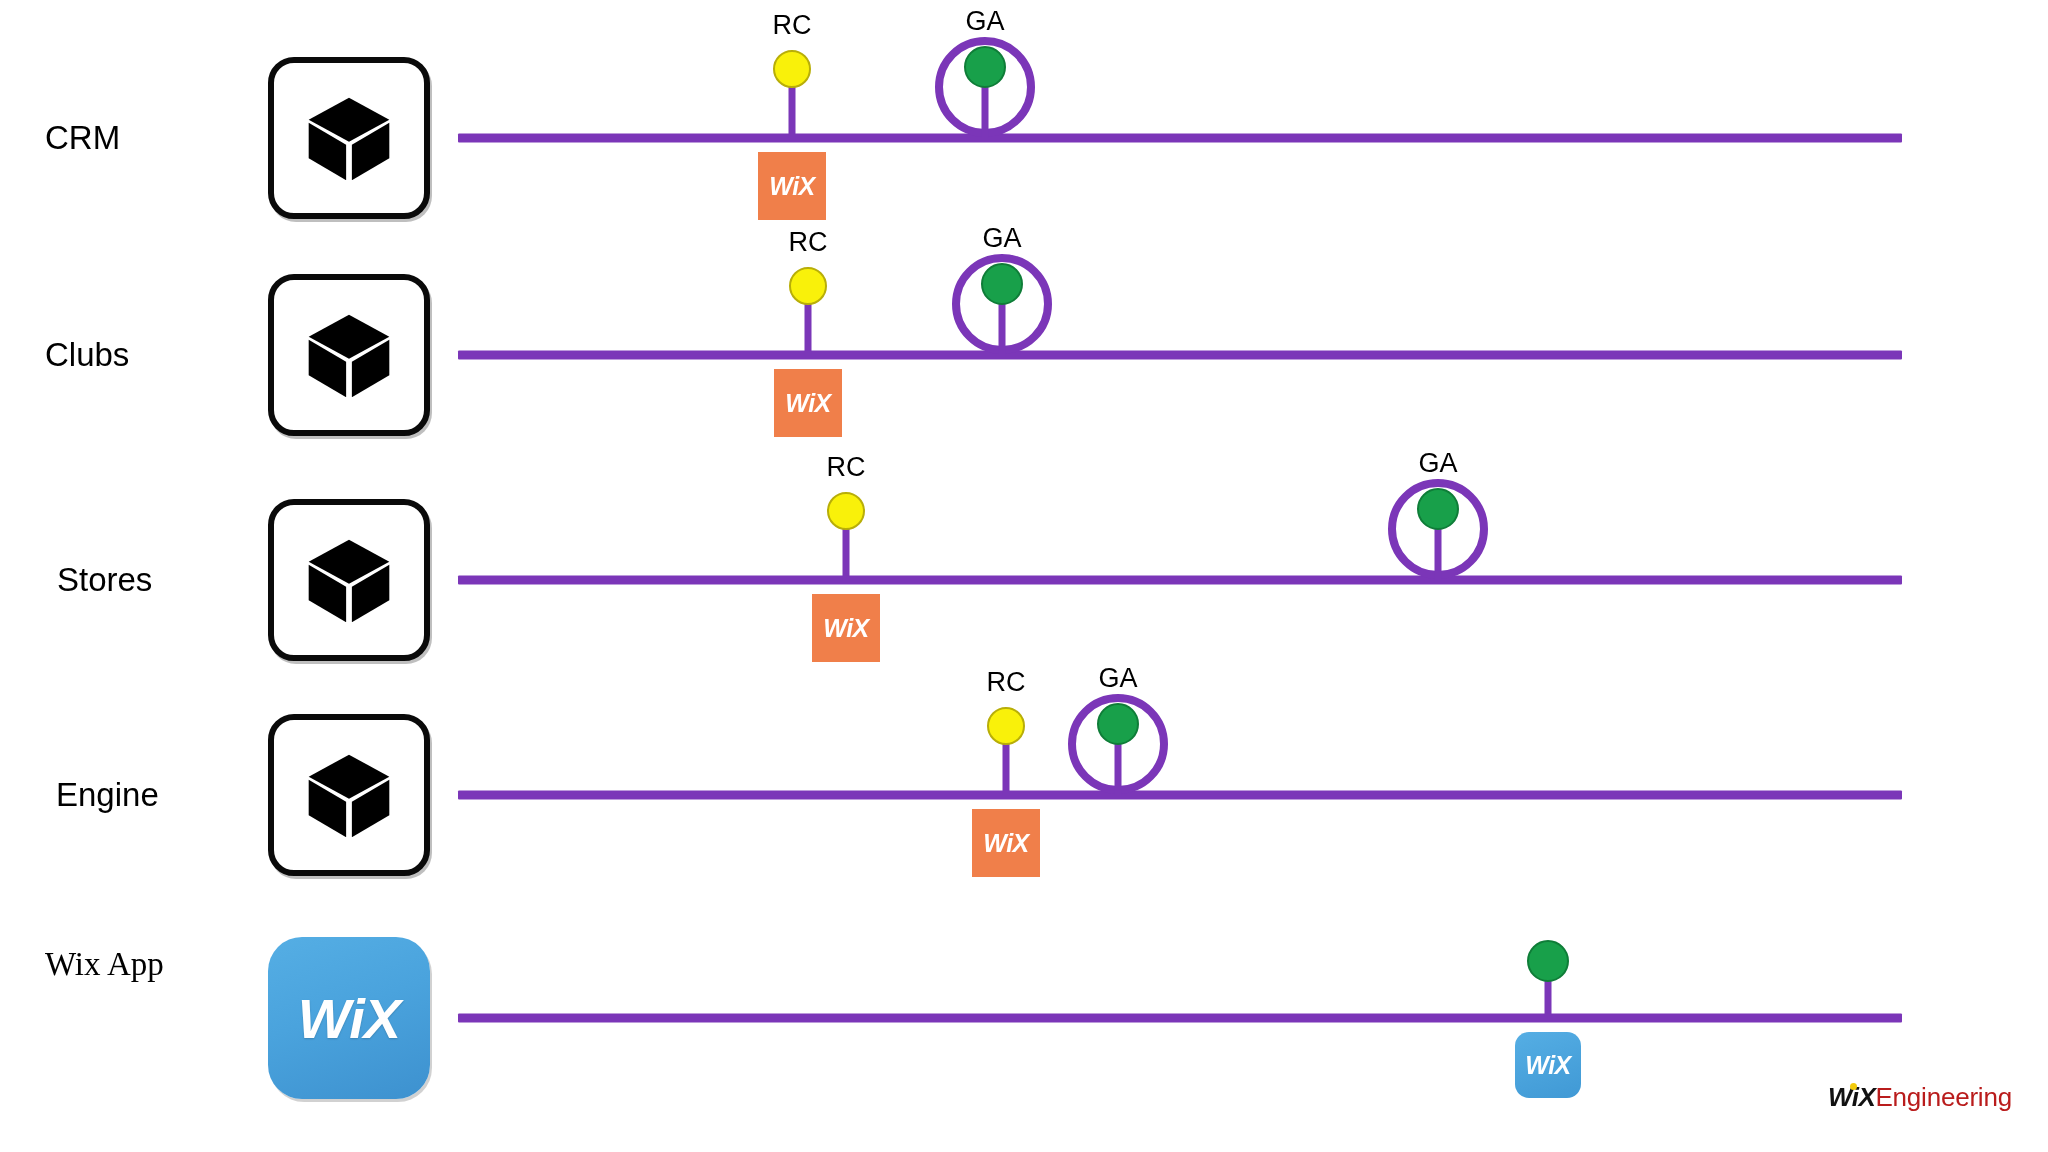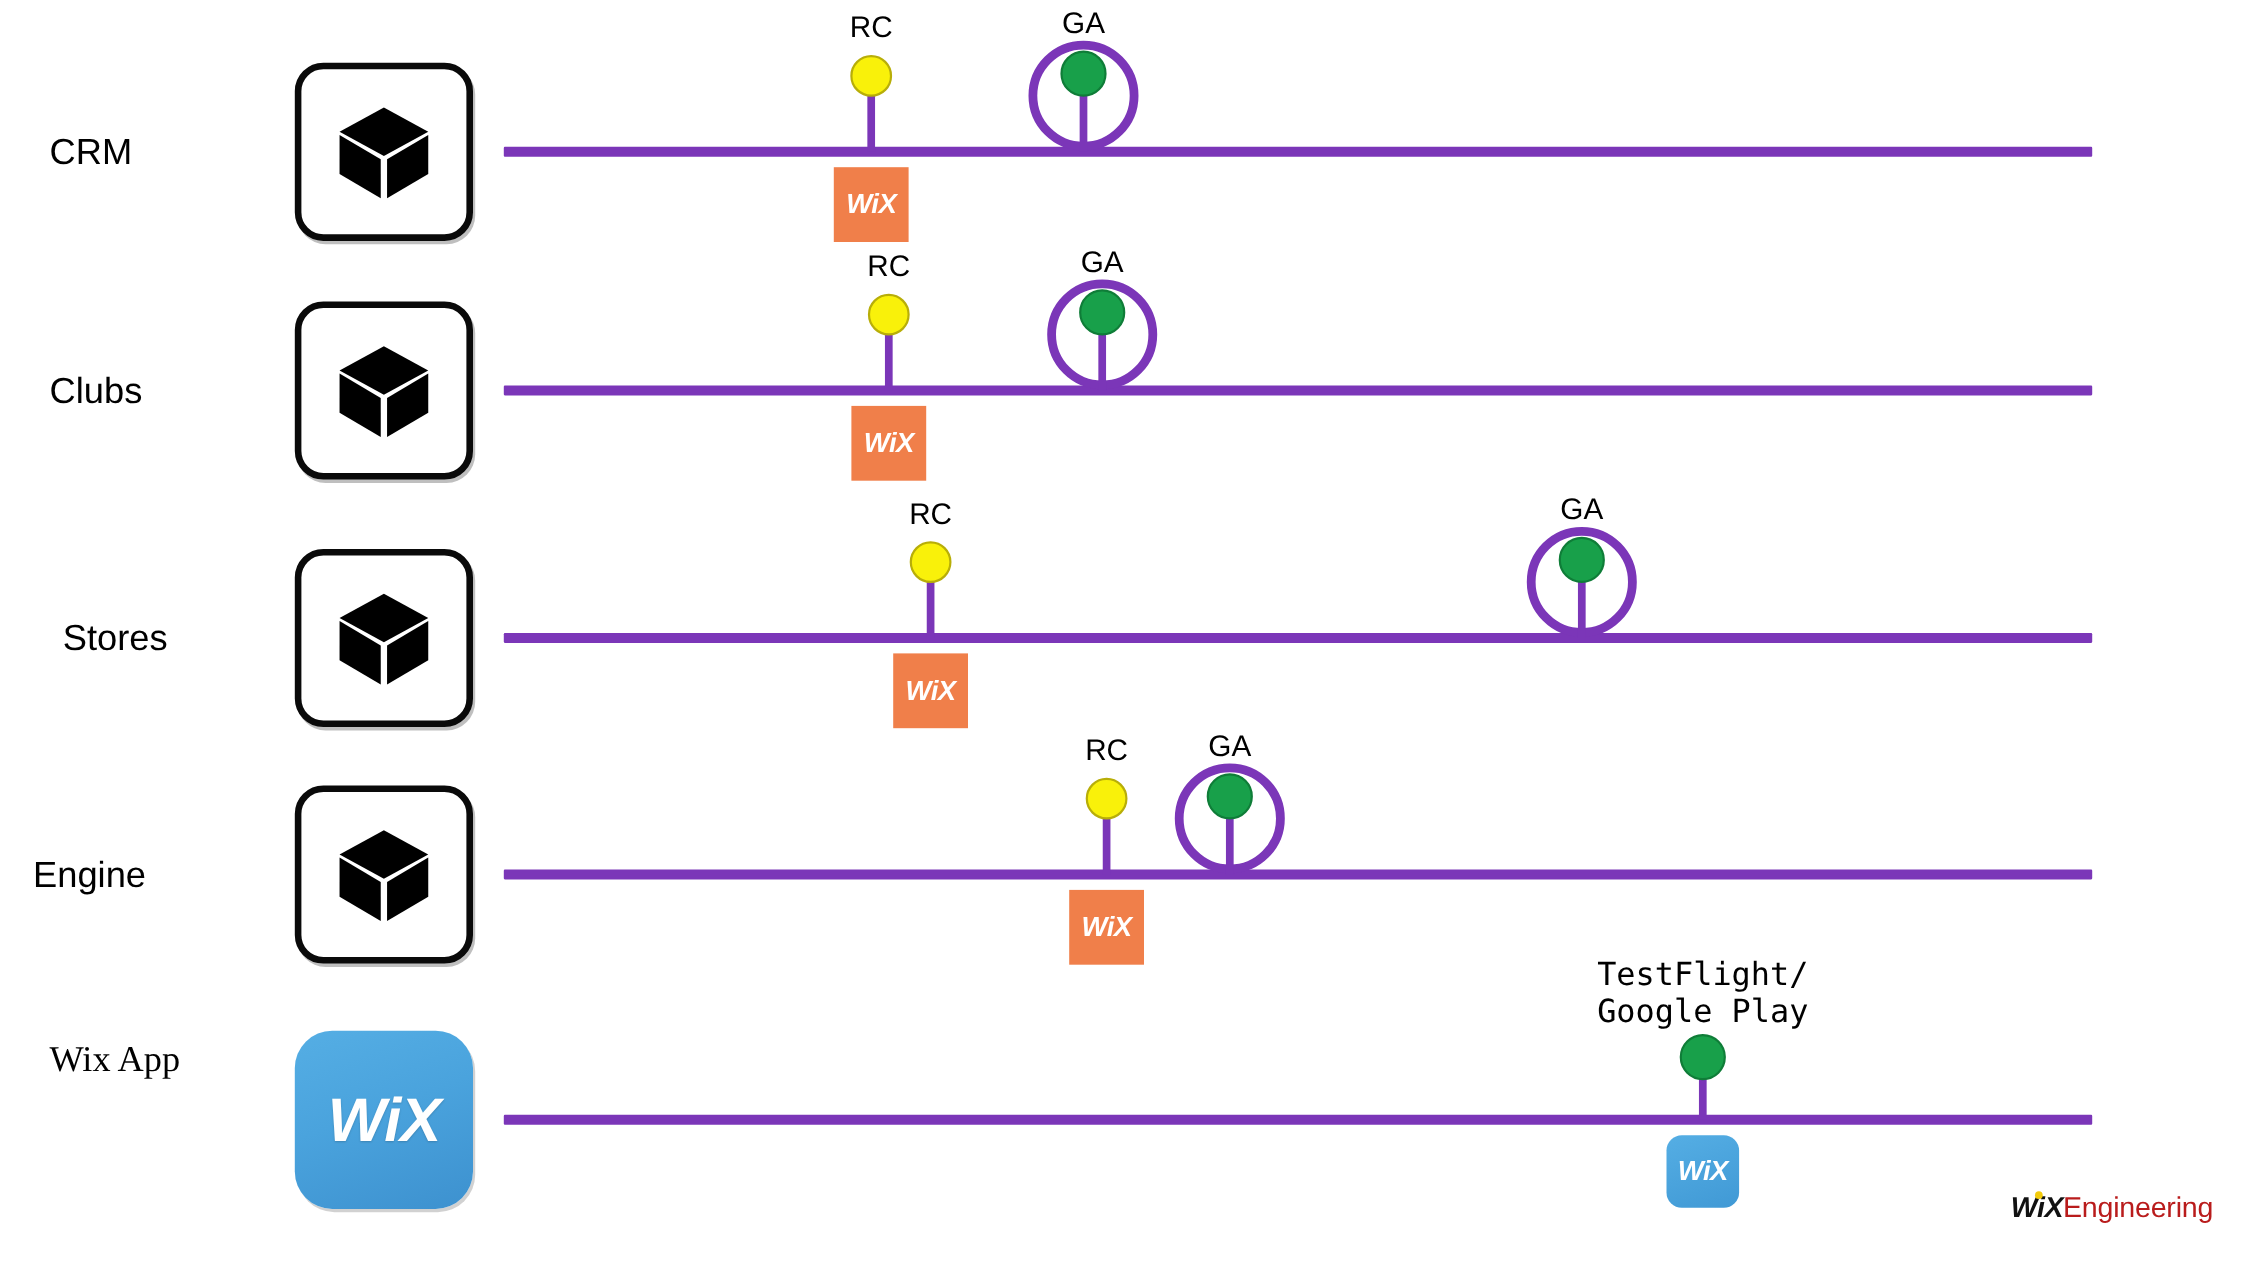--- a/index.html
+++ b/index.html
@@ -202,21 +202,21 @@
     <div class="dot rc" style="left: 846px; top: 492px;"></div>
     <div class="mk-label" style="left: 846px; top: 452px;">RC</div>
     <div class="wix-badge" style="left: 846px; top: 594px;">
       <span>WiX</span>
     </div>
     <div class="ring" style="left: 1438px; top: 479px;"></div>
     <div class="marker" style="left: 1438px; top: 0px; width: 1px; height: 1px;"></div>
     <div class="stem" style="left: 1438px; top: 528px; height: 52px;"></div>
     <div class="dot ga" style="left: 1438px; top: 488px;"></div>
     <div class="mk-label" style="left: 1438px; top: 448px;">GA</div>
-    <div class="row-label" style="left: 30px; top: 795px;">Engine</div>
+    <div class="row-label" style="left: 56px; top: 795px;">Engine</div>
     <div class="app-icon" style="left: 268px; top: 795px;"><span><svg width="96" height="96" viewBox="0 0 100 100" aria-hidden="true">
      <polygon points="50,8 92,31 50,54 8,31" fill="#000"></polygon>
      <polygon points="8,34 47,57 47,94 8,71" fill="#000"></polygon>
      <polygon points="53,57 92,34 92,71 53,94" fill="#000"></polygon>
    </svg></span></div>
     <div class="timeline" style="left: 458px; top: 795px; width: 1444px; background: rgb(123, 54, 184);"></div>
     <div class="marker" style="left: 1006px; top: 0px; width: 1px; height: 1px;"></div>
     <div class="stem" style="left: 1006px; top: 743px; height: 52px;"></div>
     <div class="dot rc" style="left: 1006px; top: 707px;"></div>
     <div class="mk-label" style="left: 1006px; top: 667px;">RC</div>
@@ -229,24 +229,20 @@
     <div class="dot ga" style="left: 1118px; top: 703px;"></div>
     <div class="mk-label" style="left: 1118px; top: 663px;">GA</div>
     <div class="row-label" style="left: 45px; top: 964px; font-family: Liberation Serif, serif;">Wix App</div>
     <div class="wixapp-icon" style="left: 268px; top: 1018px;">
       <div class="wixword">WiX</div>
     </div>
     <div class="timeline" style="left: 458px; top: 1018px; width: 1444px; background: rgb(123, 54, 184);"></div>
     <div class="marker" style="left: 1548px; top: 0px; width: 1px; height: 1px;"></div>
     <div class="stem" style="left: 1548px; top: 980px; height: 38px;"></div>
     <div class="dot ga" style="left: 1548px; top: 940px;"></div>
-    <div class="mk-label mono" style="left: 1548px; top: 868px;">
-      <div>TestFlight/</div>
-      <div>Google Play</div>
-    </div>
     <div class="wix-badge blue" style="left: 1548px; top: 1032px;">
       <span>WiX</span>
     </div>
   </div>
 
 <div id="brand-logo" style="left:1828px;top:1084px;">
   <span class="wix">WiX</span><span class="dotacc"></span><span class="eng">Engineering</span>
 </div>
 
 </body></html>

